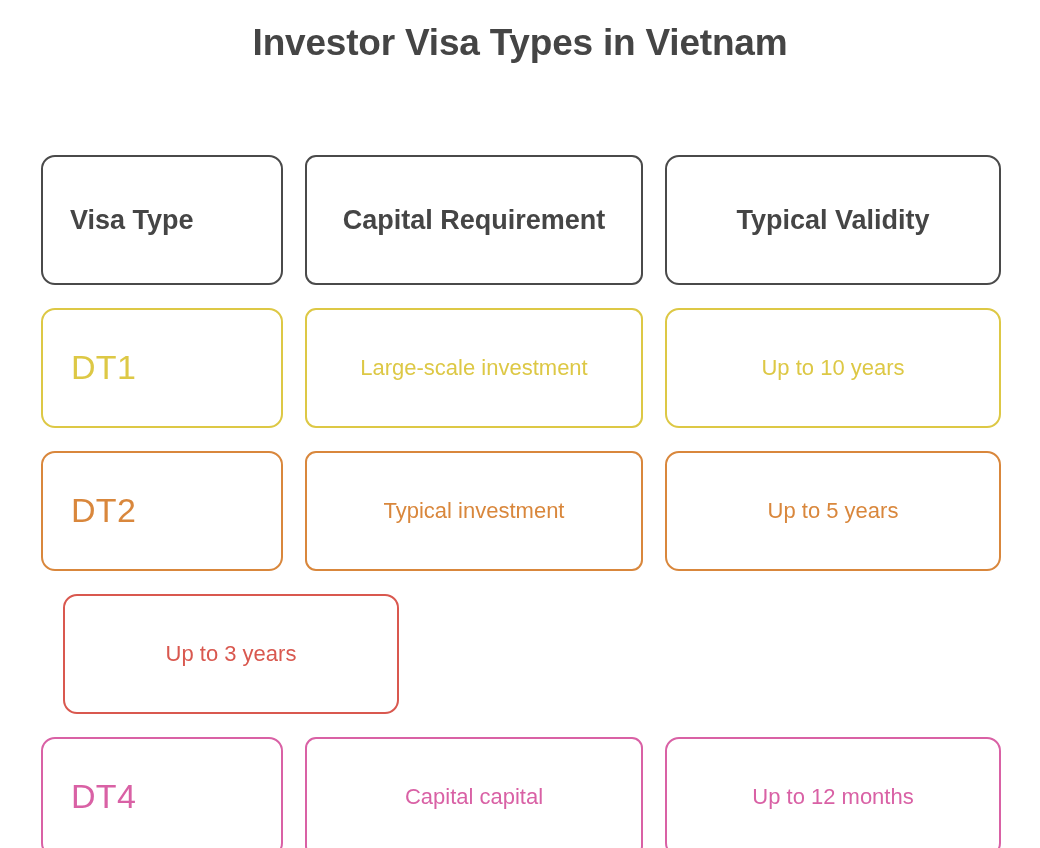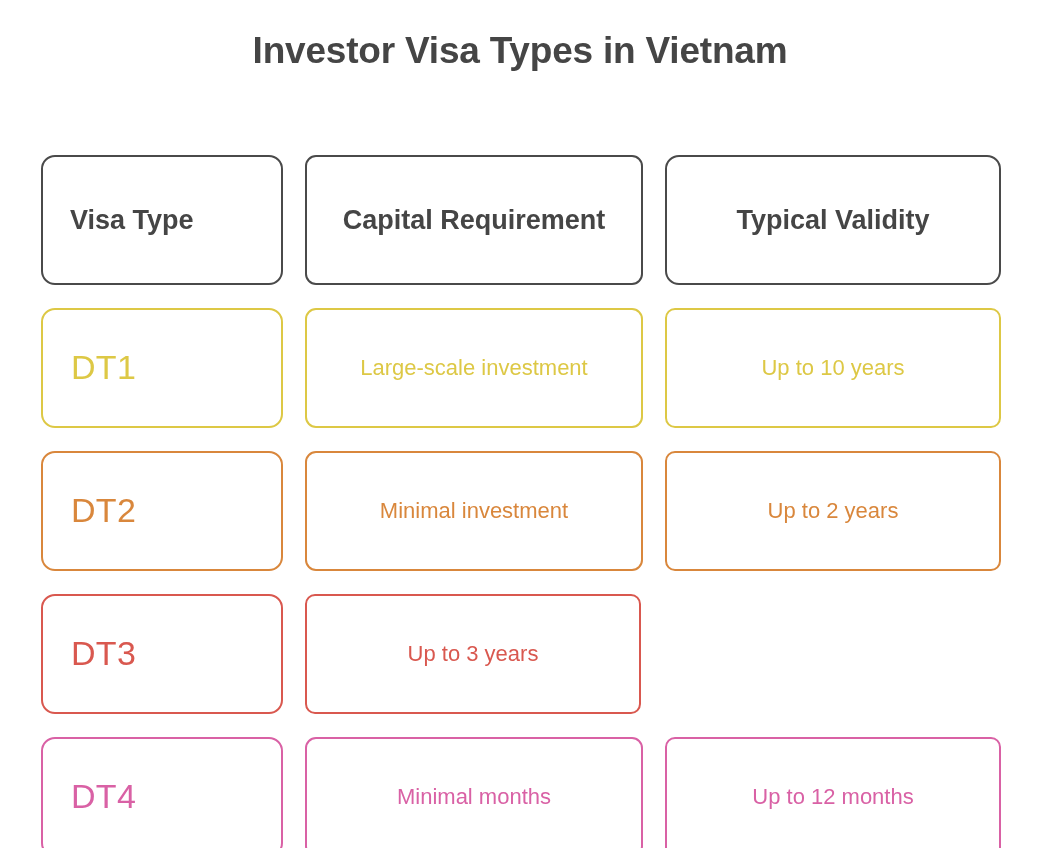--- a/index.html
+++ b/index.html
@@ -17,21 +17,21 @@
 
   .infographic {
     position: relative;
     width: 1040px;
     height: 848px;
     box-sizing: border-box;
   }
 
   .title {
     position: absolute;
-    top: 28px;
+    top: 20px;
     left: 0;
     width: 1040px;
     text-align: center;
     font-size: 37px;
     font-weight: bold;
     color: #454545;
     letter-spacing: -0.2px;
     line-height: 46px;
   }
 
@@ -92,21 +92,21 @@
     font-weight: normal;
   }
   .row-data .col-1 {
     justify-content: flex-start;
     padding-left: 28px;
     text-align: left;
     font-size: 34px;
     letter-spacing: 0.3px;
   }
   .row-data .col-2 { padding: 0 12px; }
-  .row-data .col-3 { padding: 0 14px; border-radius: 10px; }
+  .row-data .col-3 { padding: 0 14px; }
 
   
   .row-data .cell {
     border-color: var(--accent, #4a4a4a);
     color: var(--accent, #454545);
     text-align: center;
   }
 </style>
 </head>
 <body style="background: rgb(255, 255, 255);">
@@ -139,42 +139,39 @@
       <div class="cell col-3" style="--accent: #DDC845;">
         <span>Up to 10 years</span>
       </div>
     </div>
 
     <div class="row row-data">
       <div class="cell col-1" style="--accent: #D9873C;">
         <span>DT2</span>
       </div>
       <div class="cell col-2" style="--accent: #D9873C;">
-        <span>Minimal investment</span>
+        <span>Typical investment</span>
       </div>
       <div class="cell col-3" style="--accent: #D9873C;">
-        <span>Up to 2 years</span>
+        <span>Up to 5 years</span>
       </div>
     </div>
 
     <div class="row row-data">
-      <div class="cell col-1" style="--accent: #D9584F;">
-        <span>DT3</span>
-      </div>
       <div class="cell col-3" style="--accent: #D9584F;">
         <span>Up to 3 years</span>
       </div>
     </div>
 
     <div class="row row-data">
       <div class="cell col-1" style="--accent: #D961A5;">
         <span>DT4</span>
       </div>
       <div class="cell col-2" style="--accent: #D961A5;">
-        <span>Minimal months</span>
+        <span>Capital capital</span>
       </div>
       <div class="cell col-3" style="--accent: #D961A5;">
         <span>Up to 12 months</span>
       </div>
     </div>
 
   </div>
 </div>
 
 </body></html>

